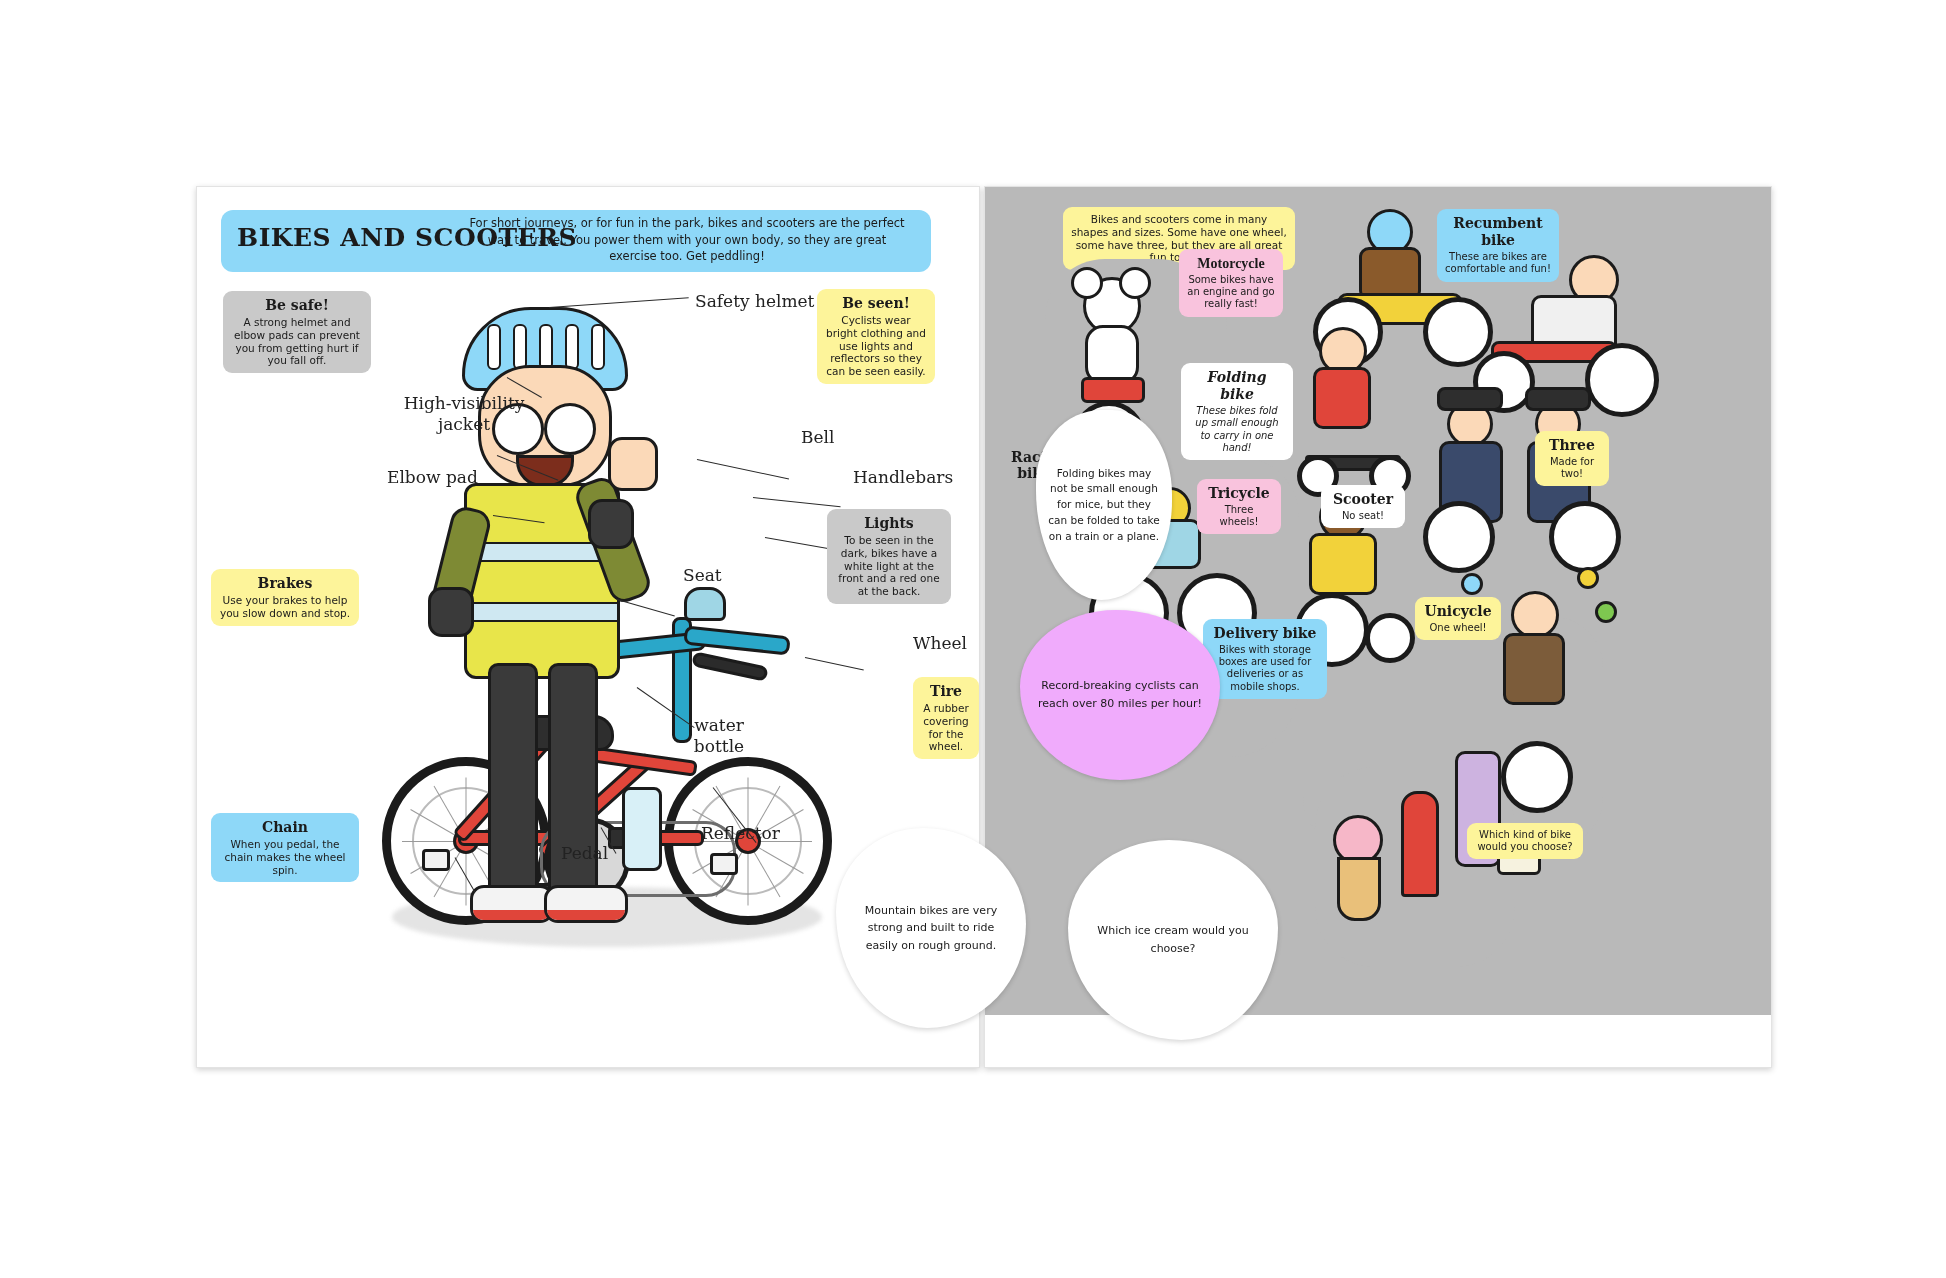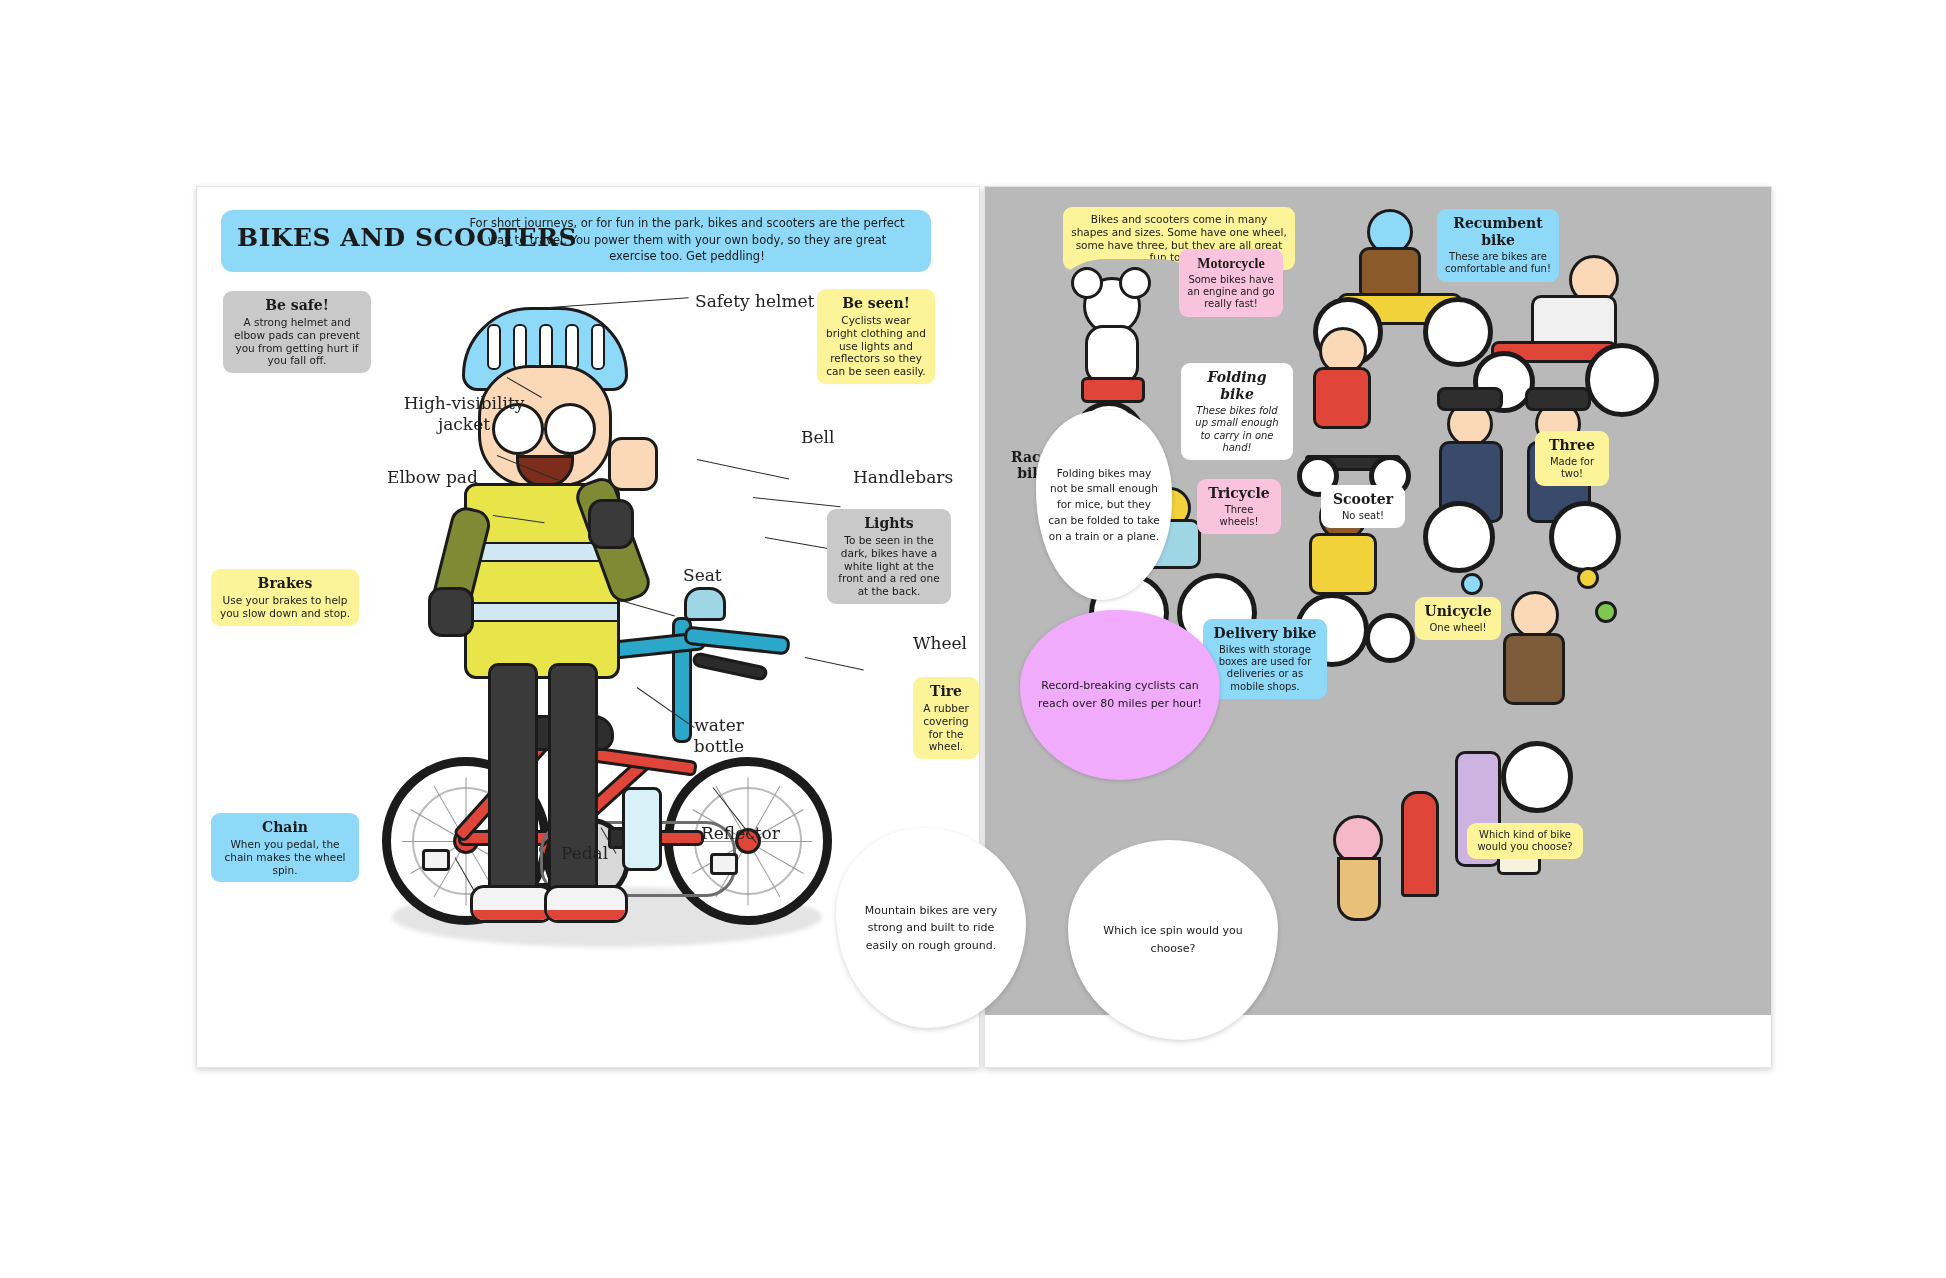--- a/index.html
+++ b/index.html
@@ -379,16 +379,16 @@
 
   <div style="position:absolute;left:640px;top:642px;width:190px;height:200px;background:#fff;
               border-radius:46% 54% 52% 48%/42% 48% 52% 58%;box-shadow:0 2px 5px rgba(0,0,0,.16);
               display:flex;align-items:center;justify-content:center;">
     <div style="width:150px;text-align:center;font-size:11px;line-height:1.6;color:#1b1b1b;">Mountain bikes are very strong and built to ride easily on rough ground.</div>
   </div>
 
   <div style="position:absolute;left:872px;top:654px;width:210px;height:200px;background:#fff;
               border-radius:48% 52% 46% 54%/44% 44% 56% 56%;box-shadow:0 2px 5px rgba(0,0,0,.16);
               display:flex;align-items:center;justify-content:center;">
-    <div style="width:160px;text-align:center;font-size:11px;line-height:1.6;color:#1b1b1b;">Which ice spin would you choose?</div>
+    <div style="width:160px;text-align:center;font-size:11px;line-height:1.6;color:#1b1b1b;">Which ice cream would you choose?</div>
   </div>
 
 </div>
 
 </body></html>

